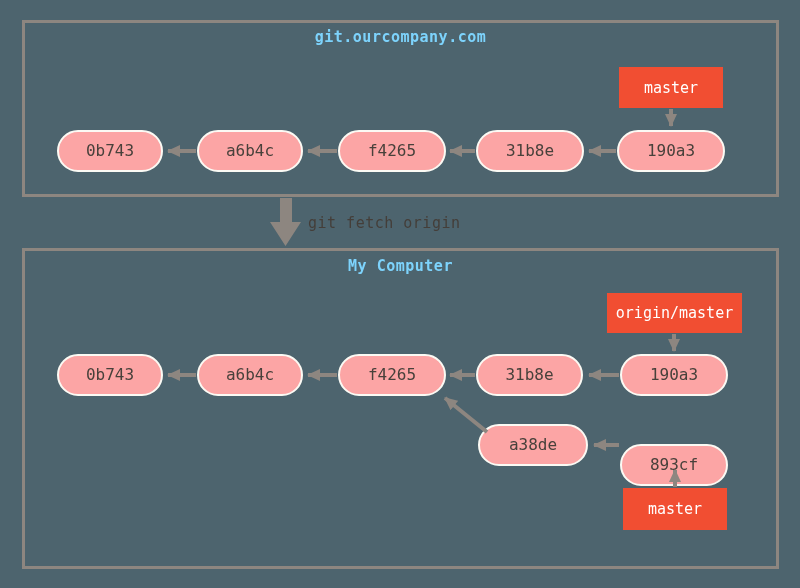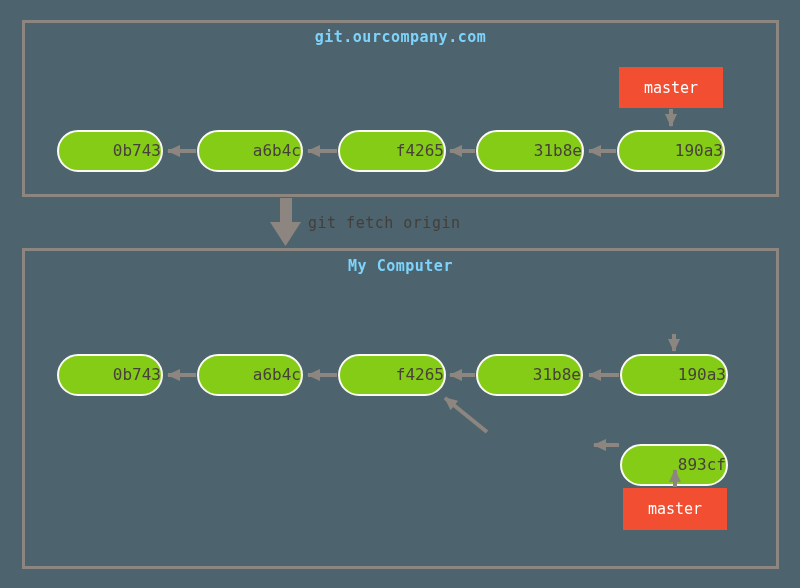--- a/index.html
+++ b/index.html
@@ -11,22 +11,22 @@
   .repo-box{
     position:absolute;border:3px solid #8d8680;background:transparent;
     box-sizing:border-box;
   }
   .repo-title{
     position:absolute;text-align:center;
     font-size:15px;font-weight:700;color:#7dd3fc;letter-spacing:0.5px;
   }
   .commit{
     position:absolute;height:42px;box-sizing:border-box;
-    background:#84cc16;border:2px solid #fbfaf4;border-radius:21px;
-    color:#48413b;font-size:16px;line-height:38px;text-align:right;
+    background:#fca5a5;border:2px solid #fbfaf4;border-radius:21px;
+    color:#48413b;font-size:16px;line-height:38px;text-align:center;
     z-index:2;
   }
   .branch{
     position:absolute;box-sizing:border-box;background:#f14e32;
     color:#ffffff;font-size:15px;text-align:center;z-index:2;
     display:flex;align-items:center;justify-content:center;
   }
   .cmd-label{
     position:absolute;font-size:15px;font-weight:400;color:#443e39;
     letter-spacing:0.5px;z-index:3;
@@ -47,27 +47,29 @@
   <div class="commit" style="left:197px;top:130px;width:106px;">a6b4c</div>
   <div class="commit" style="left:338px;top:130px;width:108px;">f4265</div>
   <div class="commit" style="left:476px;top:130px;width:108px;">31b8e</div>
   <div class="commit" style="left:617px;top:130px;width:108px;">190a3</div>
 
   <div class="cmd-label" style="left:308px;top:214px;">git fetch origin</div>
 
   <div class="repo-box" style="left:22px;top:248px;width:757px;height:321px;"></div>
   <div class="repo-title" style="left:22px;top:257px;width:757px;">My Computer</div>
 
+  <div class="branch" style="left:607px;top:293px;width:135px;height:40px;">origin/master</div>
 
   <div class="commit" style="left:57px;top:354px;width:106px;">0b743</div>
   <div class="commit" style="left:197px;top:354px;width:106px;">a6b4c</div>
   <div class="commit" style="left:338px;top:354px;width:108px;">f4265</div>
   <div class="commit" style="left:476px;top:354px;width:107px;">31b8e</div>
   <div class="commit" style="left:620px;top:354px;width:108px;">190a3</div>
 
+  <div class="commit" style="left:478px;top:424px;width:110px;">a38de</div>
   <div class="commit" style="left:620px;top:424px;width:108px;margin-top:20px;">893cf</div>
 
   <div class="branch" style="left:623px;top:488px;width:104px;height:42px;">master</div>
 
   <svg class="arrows" width="800" height="588" viewBox="0 0 800 588">
     <defs>
       <marker id="ah" markerWidth="14" markerHeight="12" refX="12" refY="6" orient="auto" markerUnits="userSpaceOnUse">
         <path d="M0,0 L13,6 L0,12 Z" fill="#8d8680"></path>
       </marker>
     </defs>

